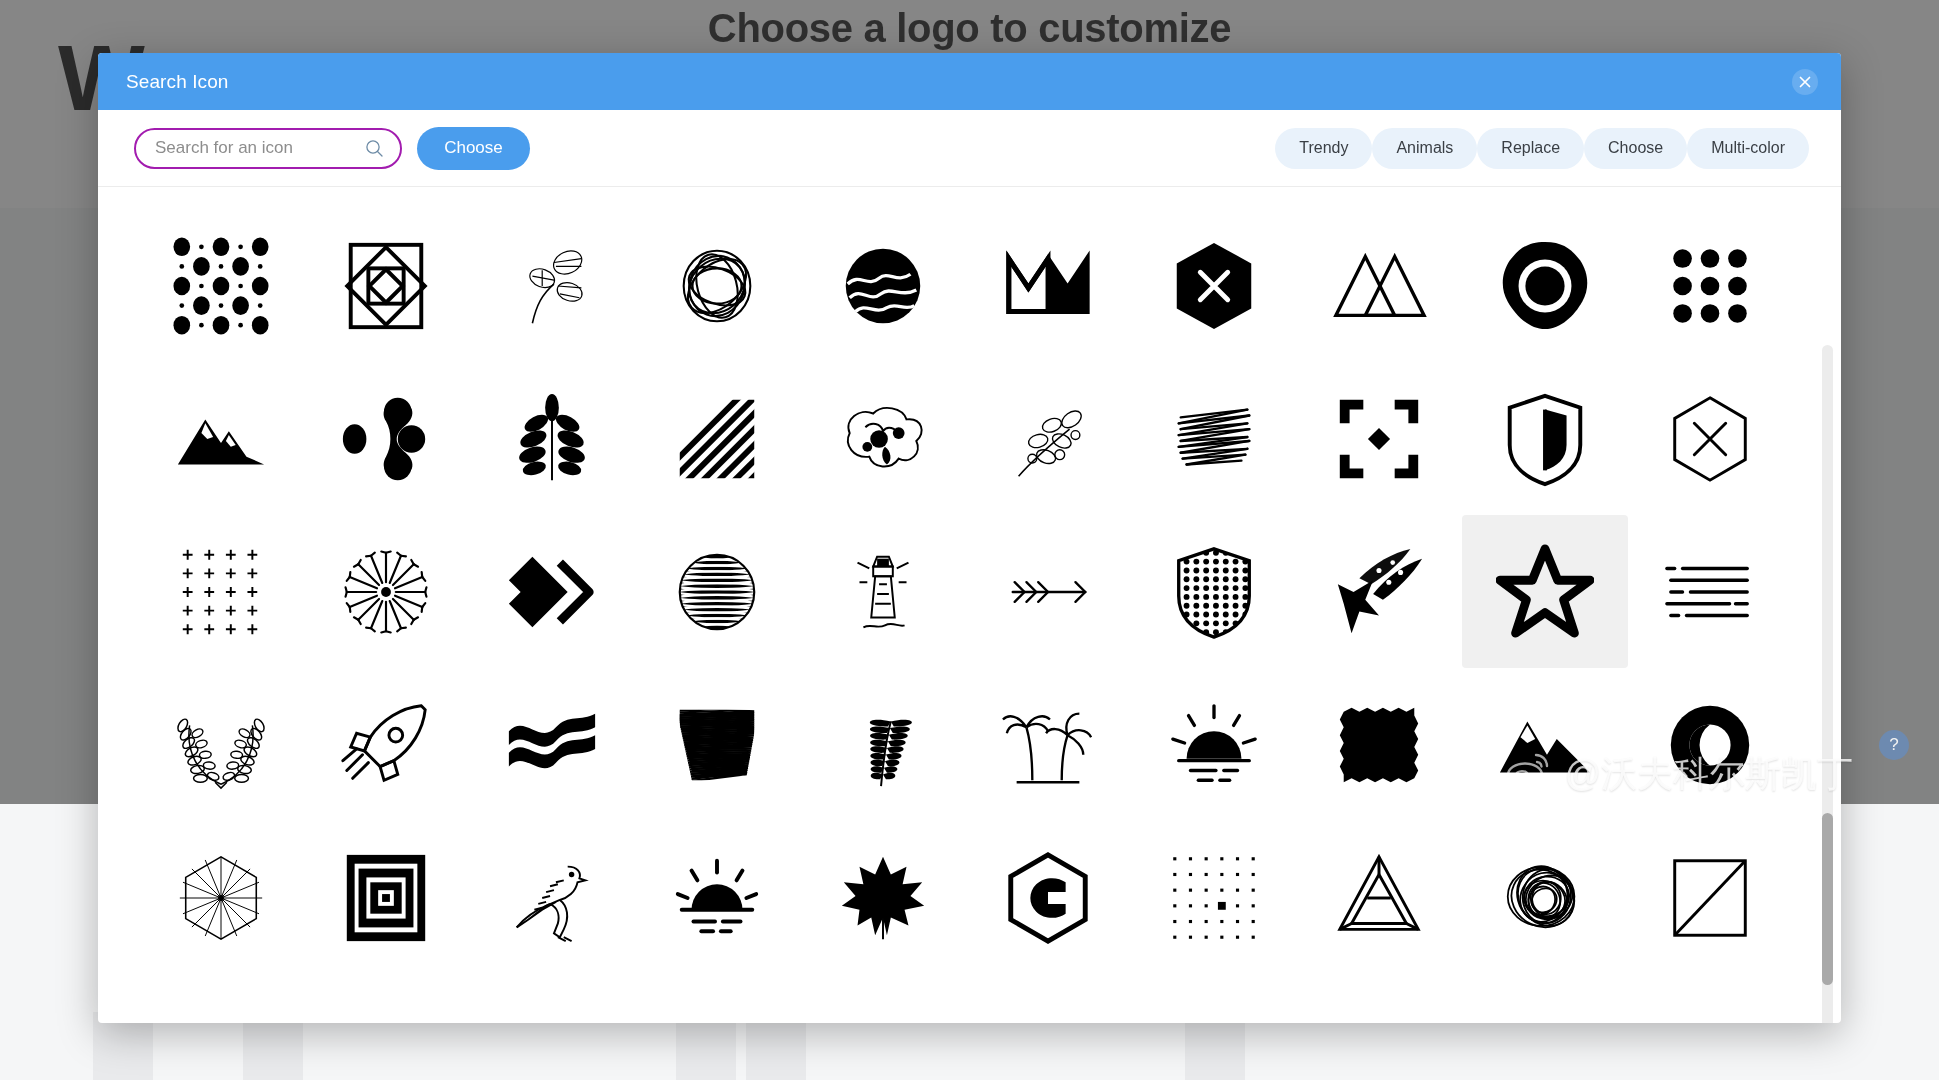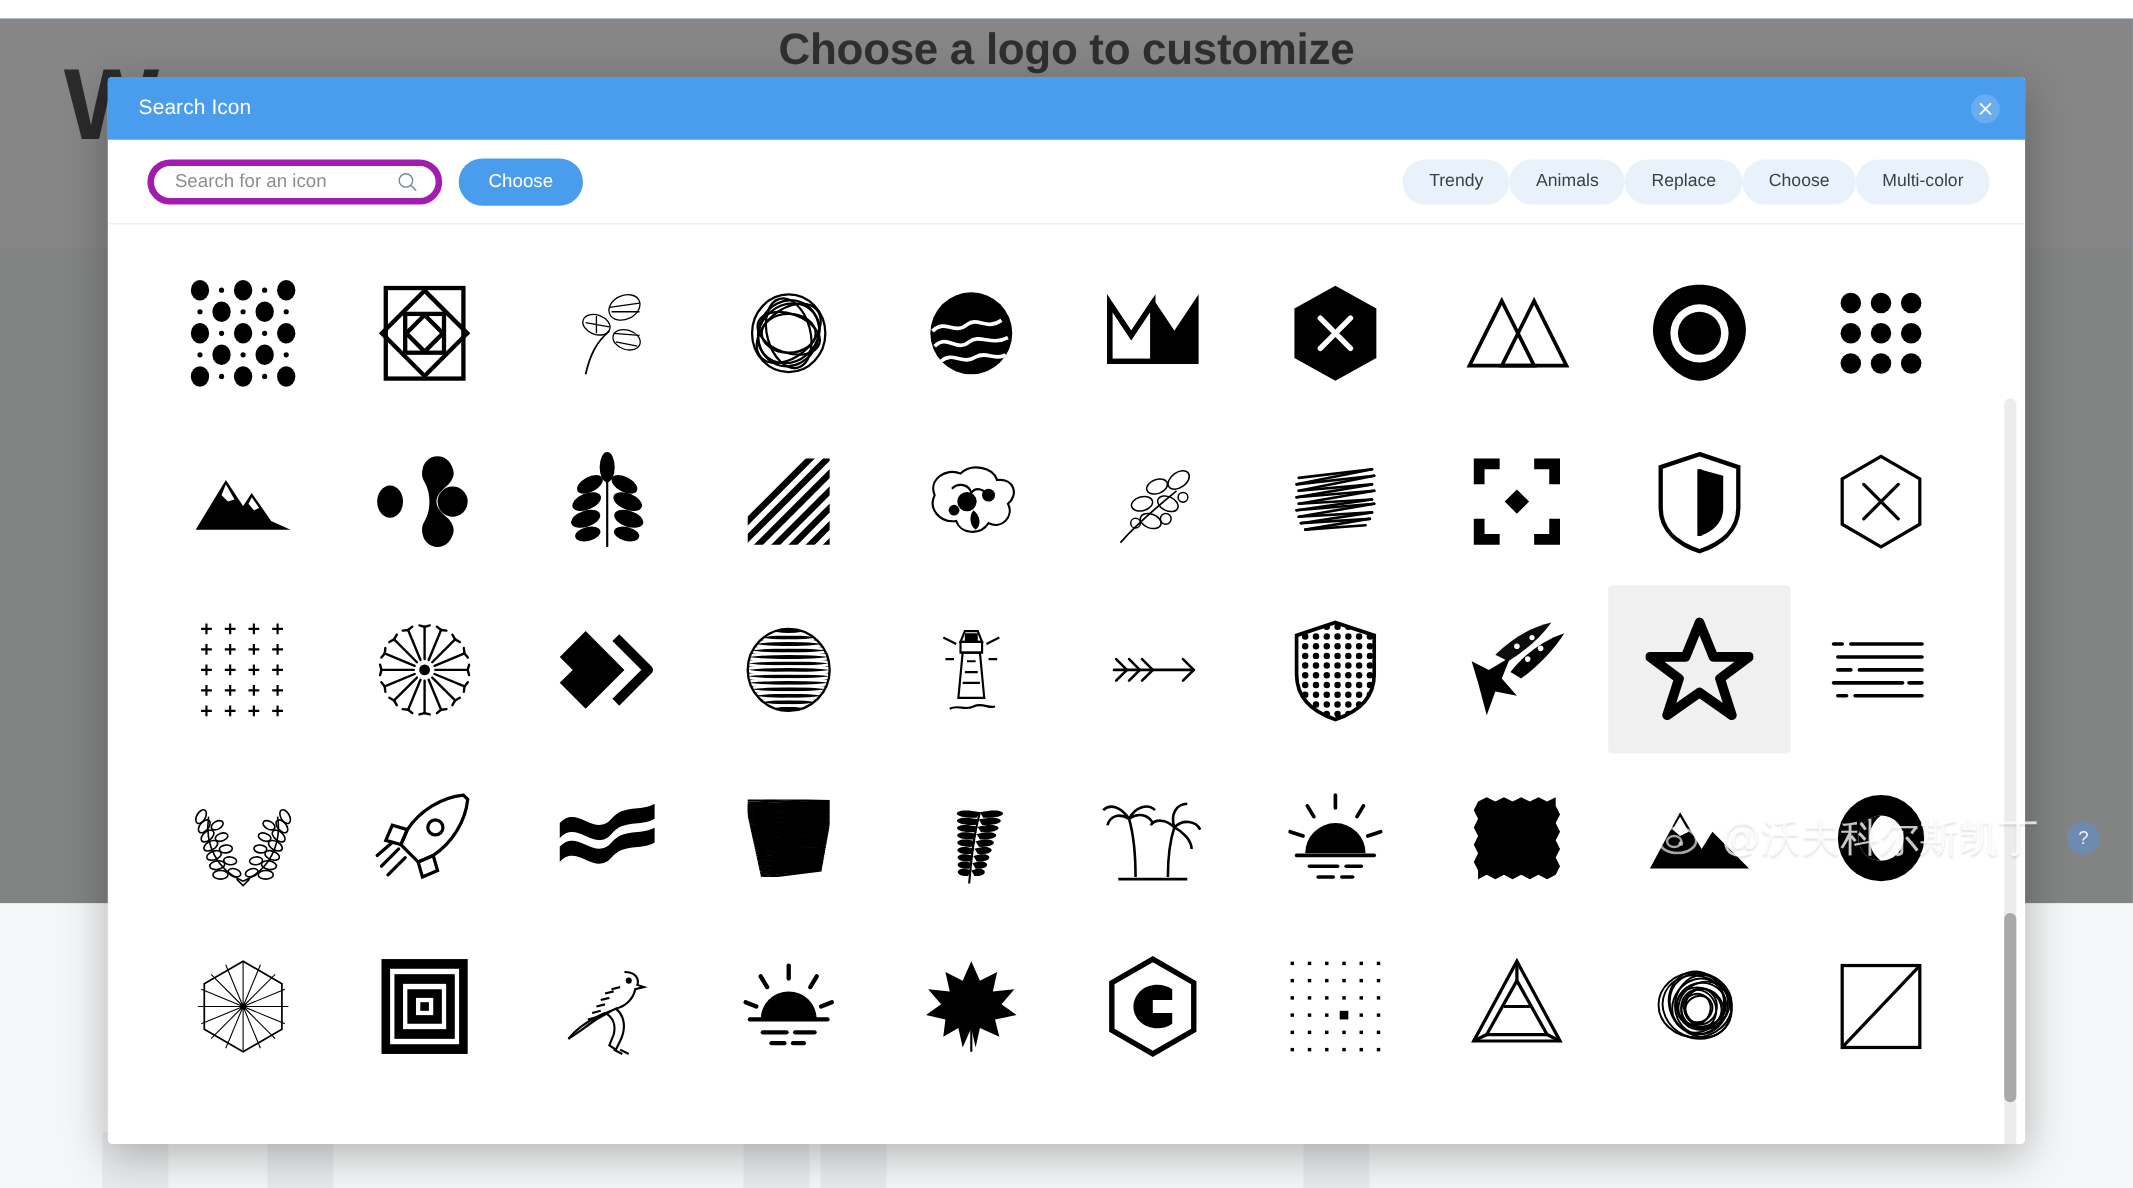--- a/index.html
+++ b/index.html
@@ -4,21 +4,21 @@
 <style>
   * { box-sizing: border-box; margin: 0; padding: 0; }
   html, body {
     width: 1939px; height: 1080px;
     overflow: hidden;
     font-family: "Liberation Sans", sans-serif;
     background: #ffffff;
   }
 
   
-  #page-root { position: relative; width: 1939px; height: 804px; background: #1d4ed8; margin-top: 17px; }
+  #page-root { position: relative; width: 1939px; height: 804px; background: #1d4ed8; }
 
   .bg-canvas {
     position: absolute; inset: 0;
     background: #ffffff;
   }
   .bg-headline {
     position: absolute;
     top: 6px; left: 0; width: 1939px;
     text-align: center;
     font-size: 40px; font-weight: bold; color: #1b1b1b;
@@ -92,21 +92,21 @@
   .toolbar {
     position: relative;
     height: 77px;
     display: flex; align-items: center;
     border-bottom: 1px solid #ececec;
     padding: 0 32px 0 36px;
   }
   .search-wrap {
     position: relative;
     width: 268px; height: 41px;
-    border: 6px solid #a21caf;
+    border: 2px solid #a21caf;
     border-radius: 21px;
     display: flex; align-items: center;
     background: #fff;
   }
   .search-input {
     border: none; outline: none; background: transparent;
     font-family: "Liberation Sans", sans-serif;
     font-size: 17px; color: #333;
     width: 212px;
     margin-left: 19px;
@@ -176,22 +176,22 @@
     left: 0; top: 468px;
     width: 11px; height: 172px;
     background: #a9a9a9;
     border-radius: 6px;
     cursor: pointer;
   }
 
   
   .watermark {
     position: absolute;
-    right: 86px; bottom: 34px;
-    display: flex; align-items: center; gap: 12px;
+    right: 86px; bottom: 5px;
+    display: flex; align-items: flex-start; gap: 12px;
     color: rgba(255,255,255,0.78);
     font-size: 36px;
     font-family: "Liberation Sans", sans-serif;
     pointer-events: none;
     text-shadow: 0 1px 2px rgba(0,0,0,0.12);
   }
   .watermark .wb-eye { opacity: 0.8; }
   .help-badge {
     position: absolute;
     right: 30px; bottom: 44px;

